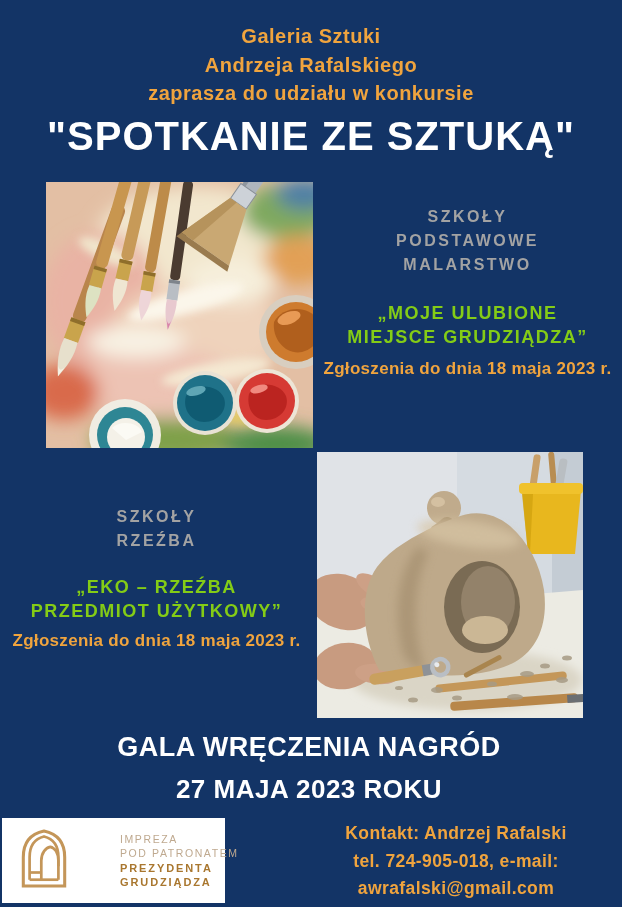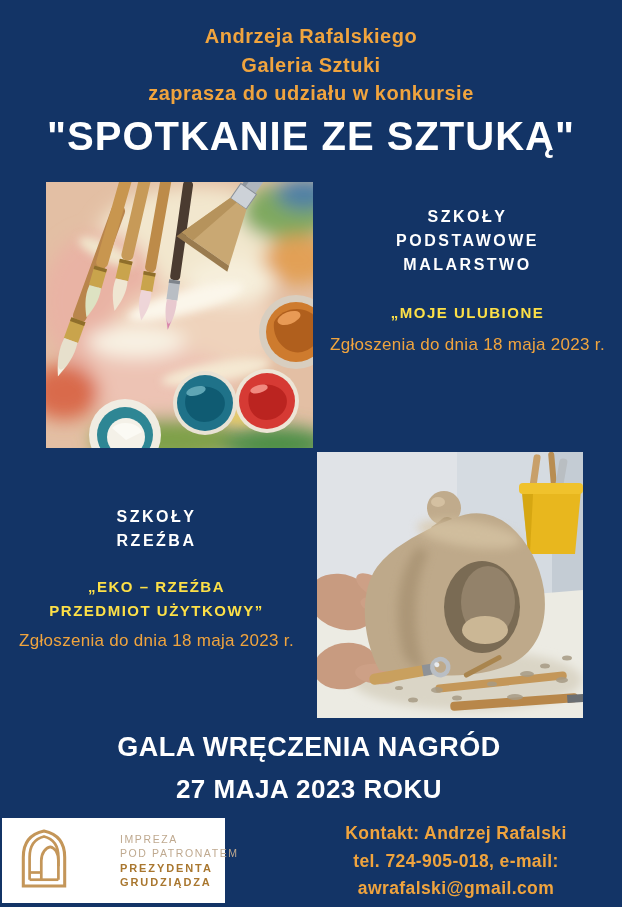--- a/index.html
+++ b/index.html
@@ -12,23 +12,23 @@
   .abs{position:absolute;}
   .center{text-align:center;}
   
   .intro{left:0;top:22px;width:622px;color:#F0A43E;font-weight:700;font-size:20px;line-height:28.5px;letter-spacing:0.5px;}
   .main-title{left:0;top:112px;width:622px;color:#FFFFFF;font-weight:800;font-size:40px;line-height:48px;letter-spacing:1px;}
   
   .photo1{left:46px;top:182px;width:267px;height:266px;}
   .photo2{left:317px;top:452px;width:266px;height:266px;}
   .photo1 svg,.photo2 svg{display:block;}
   
-  .cat-line{color:#ffffff;font-weight:700;font-size:16px;line-height:24px;letter-spacing:2.5px;}
-  .theme-line{color:#fde047;font-weight:700;font-size:15px;line-height:24px;letter-spacing:1.5px;}
-  .deadline{color:#F0A43E;font-weight:400;font-size:17px;line-height:22px;letter-spacing:0.3px;}
+  .cat-line{color:#a3a3a3;font-weight:700;font-size:16px;line-height:24px;letter-spacing:2.5px;}
+  .theme-line{color:#84cc16;font-weight:700;font-size:18px;line-height:24px;letter-spacing:1.5px;}
+  .deadline{color:#F0A43E;font-weight:700;font-size:17px;line-height:22px;letter-spacing:0.3px;}
   .painting-block{left:313px;top:205px;width:309px;}
   .sculpture-block{left:0;top:505px;width:313px;}
   .painting-block .theme{margin-top:24px;}
   .painting-block .deadline{margin-top:9px;}
   .sculpture-block .theme{margin-top:22px;}
   .sculpture-block .deadline{margin-top:7px;}
   
   .gala{left:0;top:731px;width:618px;color:#FFFFFF;}
   .gala-line1{font-weight:800;font-size:27px;line-height:32px;letter-spacing:0.5px;}
   .gala-line2{font-weight:600;font-size:26px;line-height:31px;letter-spacing:0.5px;margin-top:11px;}
@@ -39,22 +39,22 @@
   .pat-line{font-size:10.5px;line-height:14.5px;letter-spacing:1.6px;color:#BFA98F;font-weight:500;white-space:nowrap;margin-left:37px;}
   .pat-line.strong{color:#A9772F;font-weight:700;font-size:11px;letter-spacing:1.9px;}
   .contact{left:300px;top:820px;width:312px;color:#F0A43E;font-weight:700;font-size:17.5px;line-height:27.5px;letter-spacing:0.4px;}
 </style>
 </head>
 <body>
 
 <div class="poster">
 
   <div class="abs intro center">
+    <div>Galeria Sztuki</div>
     <div>Andrzeja Rafalskiego</div>
-    <div>Galeria Sztuki</div>
     <div>zaprasza do udziału w konkursie</div>
   </div>
   <div class="abs main-title center">"SPOTKANIE ZE SZTUKĄ"</div>
 
   <div class="abs photo1" role="img" aria-label="Paintbrushes and open pots of blue, red and orange paint on a paint-smeared surface">
     <svg width="267" height="266" viewBox="0 0 267 266">
       <defs>
         <filter id="pb1" x="-40%" y="-40%" width="180%" height="180%">
             <feGaussianBlur stdDeviation="9"></feGaussianBlur>
           </filter>
@@ -158,20 +158,21 @@
   </div>
 
   <div class="abs painting-block center">
     <div class="category">
       <div class="cat-line">SZKOŁY</div>
       <div class="cat-line">PODSTAWOWE</div>
       <div class="cat-line">MALARSTWO</div>
     </div>
     <div class="theme">
       <div class="theme-line">„MOJE ULUBIONE</div>
+      <div class="theme-line">MIEJSCE GRUDZIĄDZA”</div>
     </div>
     <div class="deadline">Zgłoszenia do dnia 18 maja 2023 r.</div>
   </div>
 
   <div class="abs sculpture-block center">
     <div class="category">
       <div class="cat-line">SZKOŁY</div>
       <div class="cat-line">RZEŹBA</div>
     </div>
     <div class="theme">

